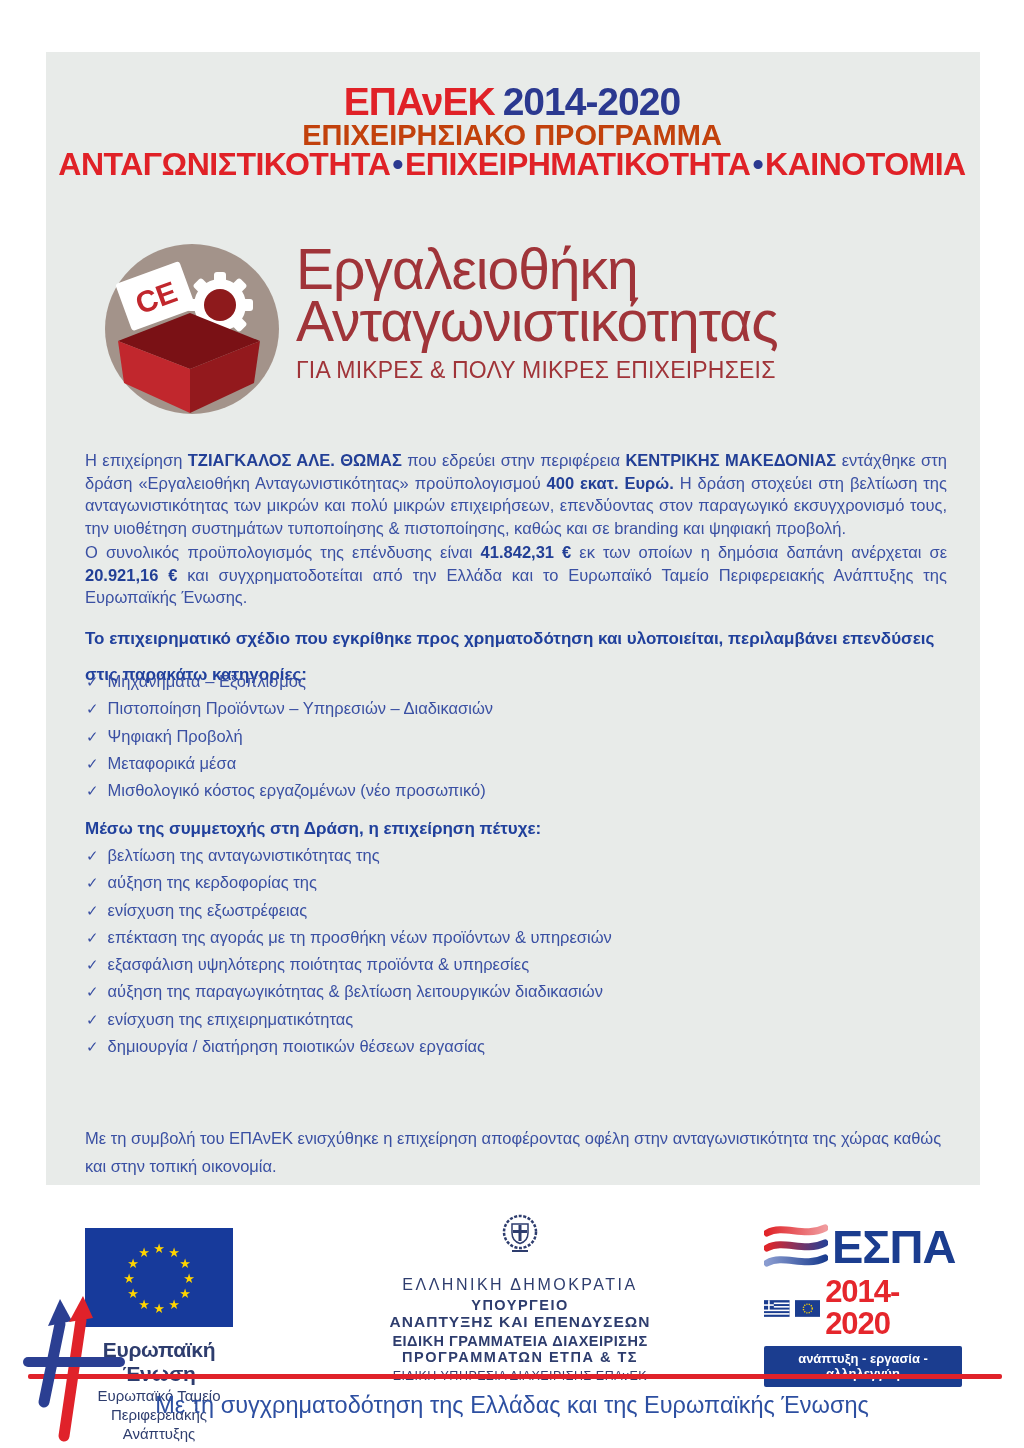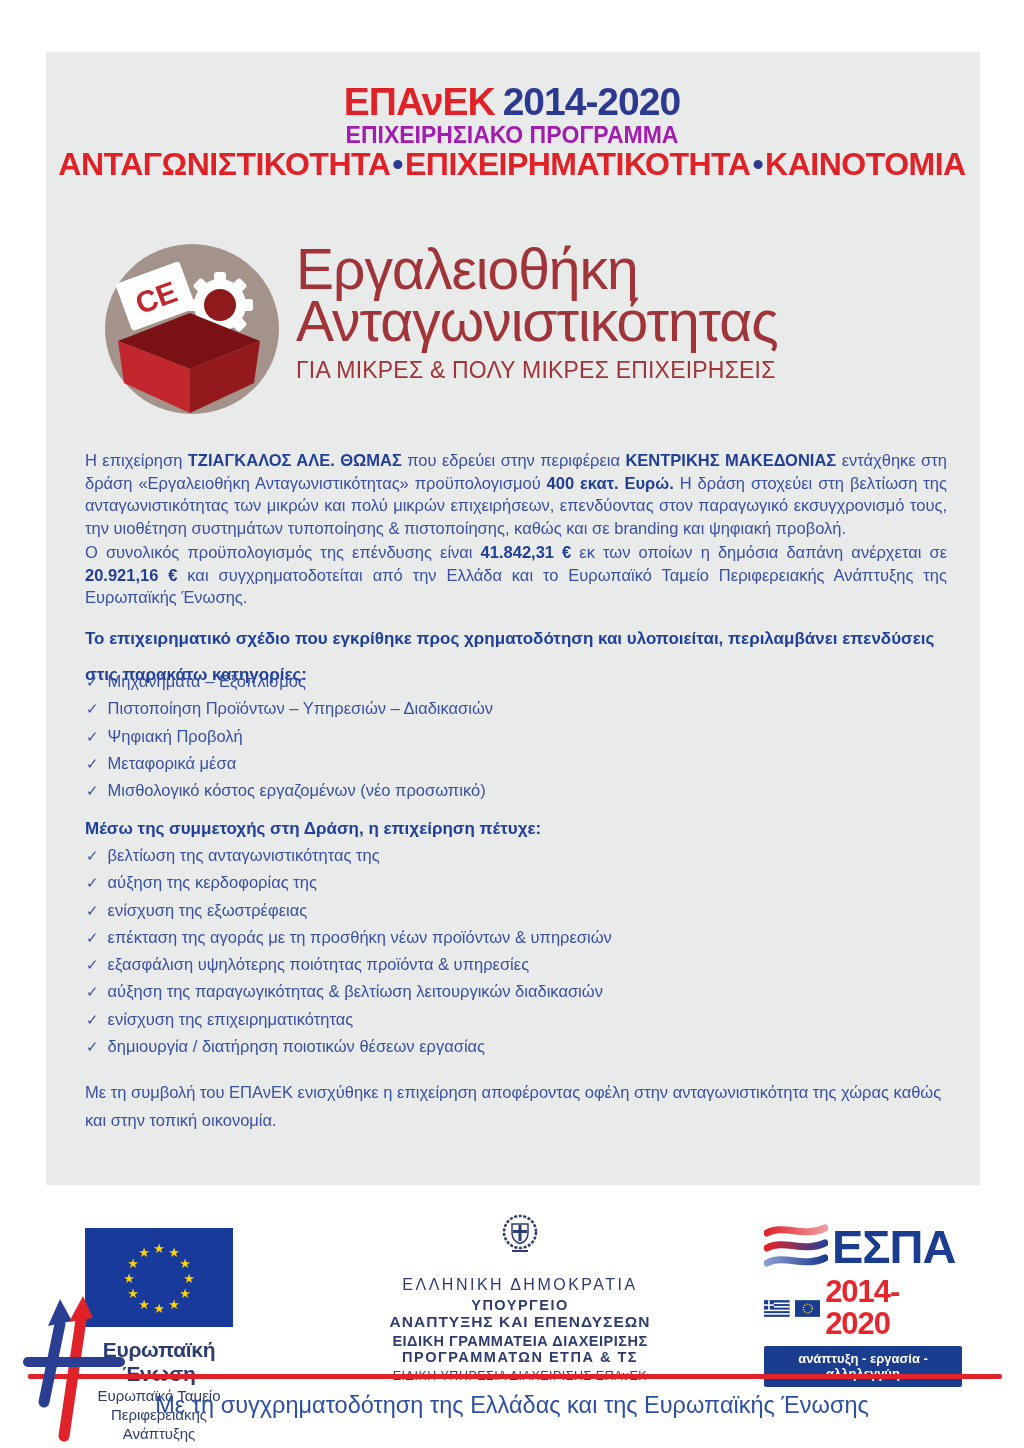--- a/index.html
+++ b/index.html
@@ -11,21 +11,21 @@
   .card {
     position:absolute; left:46px; top:52px; width:934px; height:1133px;
     background:#e8ebe9;
   }
 
   
   .prog-header { position:absolute; top:82px; left:0; width:100%; text-align:center; font-weight:bold; }
   .prog-line1 { font-size:39px; letter-spacing:-1px; line-height:40px; }
   .prog-line1 .brand { color:#e02127; }
   .prog-line1 .period { color:#2b3990; font-weight:bold; margin-left:8px; }
-  .prog-line2 { font-size:23px; color:#a21caf; line-height:27px; }
+  .prog-line2 { font-size:29px; color:#c2410c; line-height:27px; }
   .prog-line3 { font-size:32px; line-height:30px; color:#e02127; letter-spacing:-0.5px; }
   .prog-line3 .dot { color:#2b3990; padding:0 2px; }
 
   
   .toolkit { position:absolute; left:104px; top:243px; display:flex; align-items:flex-start; }
   .toolkit-text { margin-left:14px; color:#a03439; }
   .toolkit-title { font-size:57px; line-height:52px; font-weight:500; letter-spacing:-1px; }
   .toolkit-sub { font-size:23px; font-weight:500; margin-top:10px; letter-spacing:0.2px; }
 
   
@@ -34,21 +34,21 @@
   .p1 { top:449px; }
   .p2 { top:541px; }
   .h-bold { position:absolute; left:85px; width:866px; color:#20409c; font-weight:bold; font-size:17px;margin-top:7px; }
   .h1 { top:614px; line-height:36px; text-align:left; }
   .h2 { top:812px; }
   ul.checklist { position:absolute; left:86px; width:860px; list-style:none; }
   .list1 { top:668px; }
   .list2 { top:842px; }
   ul.checklist li { display:flex; gap:9px; color:#3a50a3; font-size:16.5px; line-height:27.3px; }
   ul.checklist .check { font-size:15px; line-height:27.3px; }
-  .closing { top:1078px; line-height:28px; text-align:left; }
+  .closing { top:1124px; line-height:28px; text-align:left; }
 
   
   .eu-block { position:absolute; left:84px; top:1228px; width:150px; text-align:center; color:#2e3d6e; }
   .eu-block .eu-title { font-size:21px; font-weight:bold; margin-top:7px; letter-spacing:-0.3px; }
   .eu-block .eu-line { font-size:15px; line-height:19px; }
 
   .gov-block { position:absolute; left:370px; top:1212px; width:300px; text-align:center; color:#2e3d6e; }
   .gov-l1 { font-size:16px; letter-spacing:2.5px; margin-top:16px; }
   .gov-l2 { font-size:14.5px; font-weight:bold; letter-spacing:1.5px; margin-top:3px; }
   .gov-l3 { font-size:15.5px; font-weight:bold; letter-spacing:1px; }

